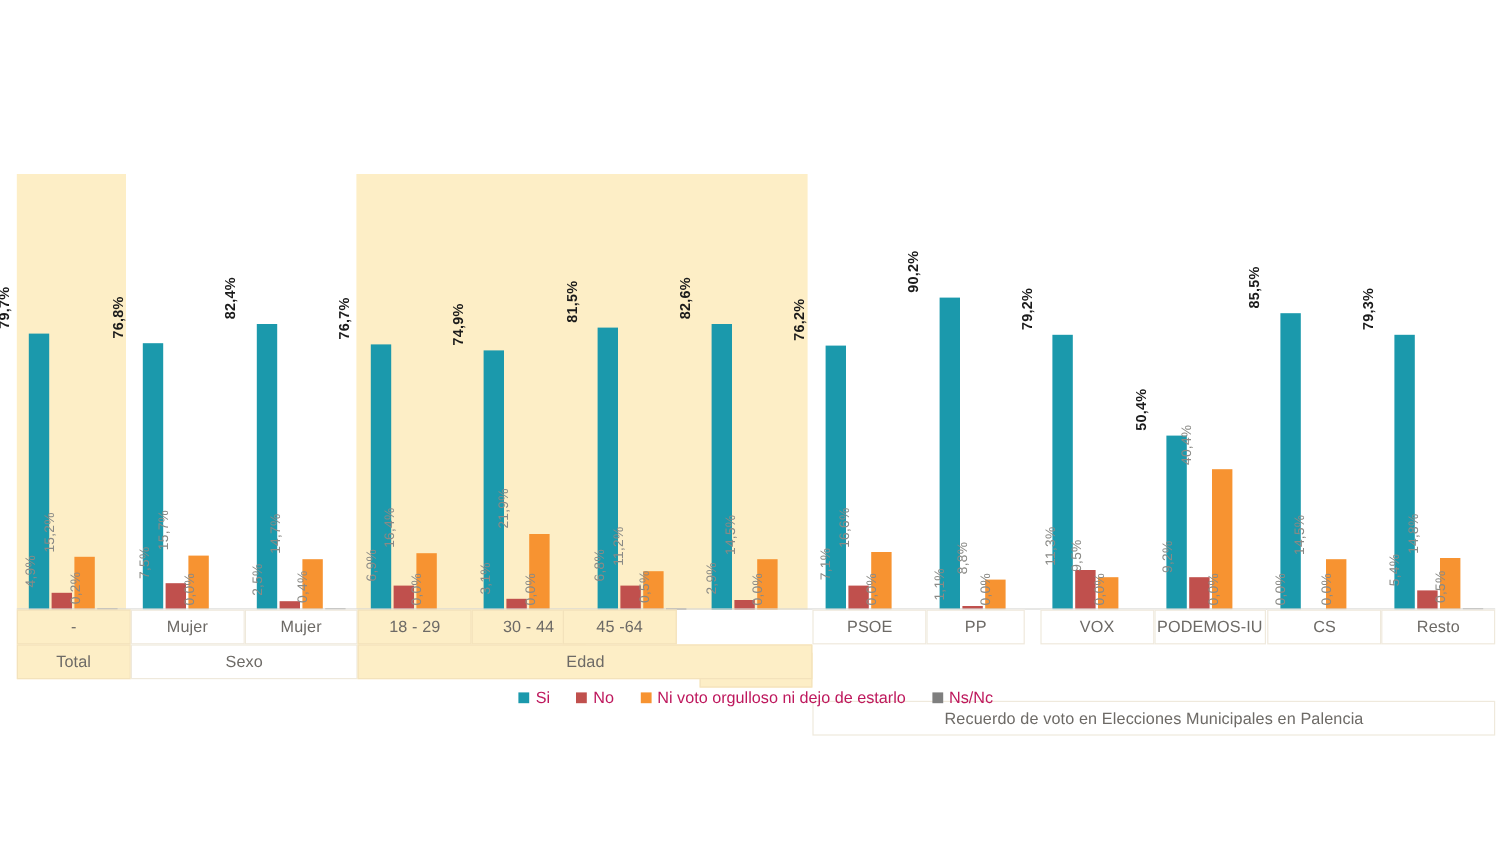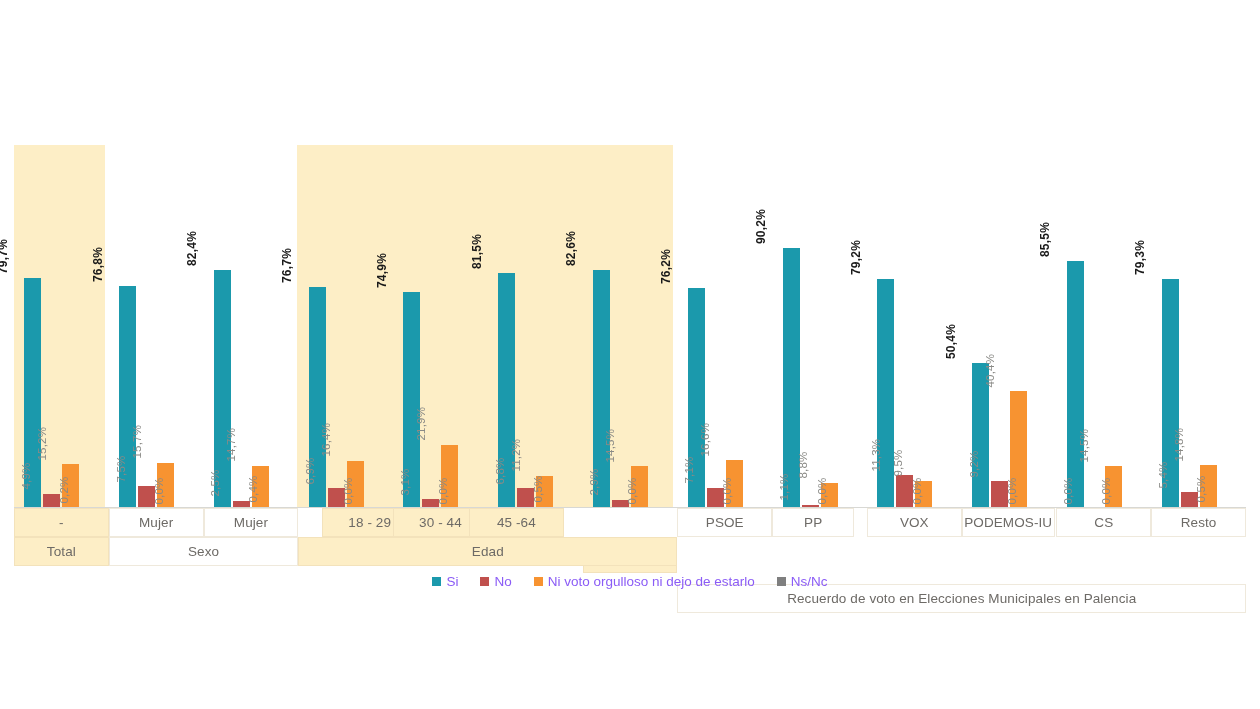--- a/index.html
+++ b/index.html
@@ -46,21 +46,21 @@
           font-size:13.5px;color:#6d6a66;letter-spacing:.1px;}
   .axcell.cream{background:#fdeec6;border-color:#f3e2bb;}
   .axcell.plain{background:#ffffff;}
   .r1{top:0;height:29px;}
   .r2{top:29px;height:29px;}
 
   
   #legend{position:absolute;left:0;top:574px;width:1260px;
           display:flex;align-items:center;justify-content:center;gap:22px;}
   .lgitem{display:flex;align-items:center;gap:5px;
-          font-size:13.5px;color:#8b5cf6;}
+          font-size:13.5px;color:#be185d;}
   .swatch{width:9px;height:9px;display:inline-block;}
   .swatch.s0{background:#1b99ac;}
   .swatch.s1{background:#c0504d;}
   .swatch.s2{background:#f79331;}
   .swatch.s3{background:#7f7f7f;}
 </style>
 </head>
 <body>
 
 <div id="chart-root">
@@ -332,21 +332,21 @@
     </div>
 
   <div id="baseline"></div>
 
   <div id="axis">
       <div class="axcell r1 cream" style="left: 0px; width: 94.7692px;">-</div>
       <div class="axcell r2 cream" style="left: 0px; width: 94.7692px;">Total</div>
       <div class="axcell r1 plain" style="left: 94.7692px; width: 94.7692px;">Mujer</div>
       <div class="axcell r1 plain" style="left: 189.538px; width: 94.7692px;">Mujer</div>
       <div class="axcell r2 plain" style="left: 94.7692px; width: 189.538px;">Sexo</div>
-      <div class="axcell r1 cream" style="left: 284.308px; width: 94.7692px; margin-left: 24px;">18 - 29</div>
+      <div class="axcell r1 cream" style="left: 284.308px; width: 94.7692px;">18 - 29</div>
       <div class="axcell r1 cream" style="left: 379.077px; width: 94.7692px;">30 - 44</div>
       <div class="axcell r1 cream" style="left: 455px; width: 94.7692px;">45 -64</div>
       <div class="axcell r1 cream" style="left: 568.615px; width: 94.7692px; margin-top: 36px;">&gt;65</div>
       <div class="axcell r2 cream" style="left: 284.308px; width: 379.077px;">Edad</div>
       <div class="axcell r1 plain" style="left: 663.385px; width: 94.7692px;">PSOE</div>
       <div class="axcell r1 plain" style="left: 758.154px; width: 82px;">PP</div>
       <div class="axcell r1 plain" style="left: 852.923px; width: 94.7692px;">VOX</div>
       <div class="axcell r1 plain" style="left: 947.692px; width: 93px;">PODEMOS-IU</div>
       <div class="axcell r1 plain" style="left: 1042.46px; width: 94.7692px;">CS</div>
       <div class="axcell r1 plain" style="left: 1137.23px; width: 94.7692px;">Resto</div>

